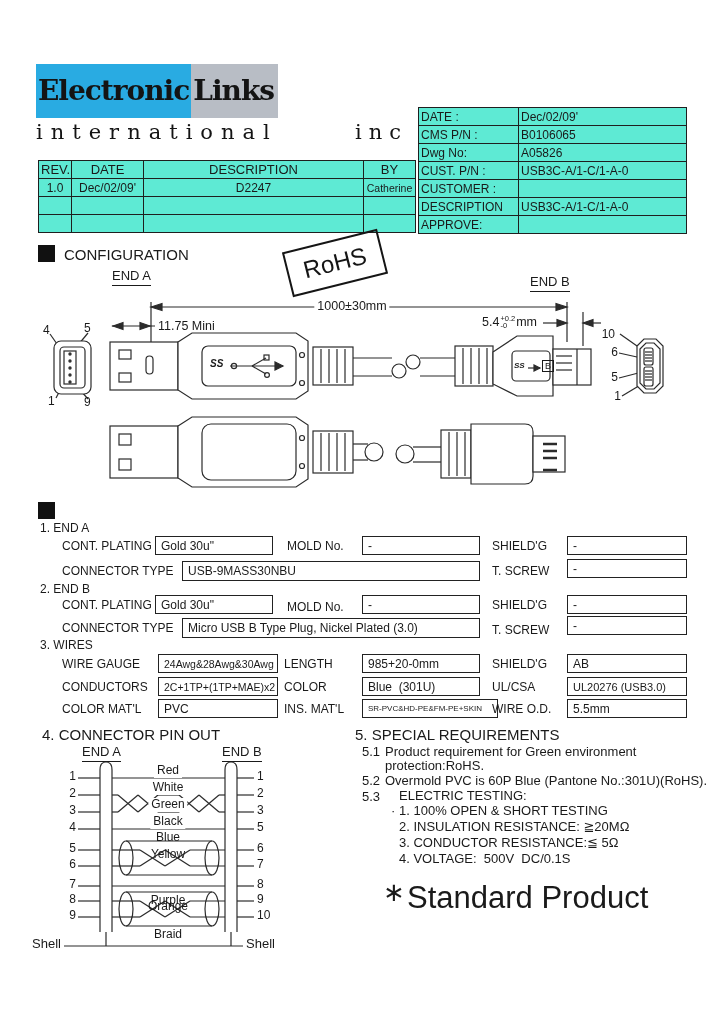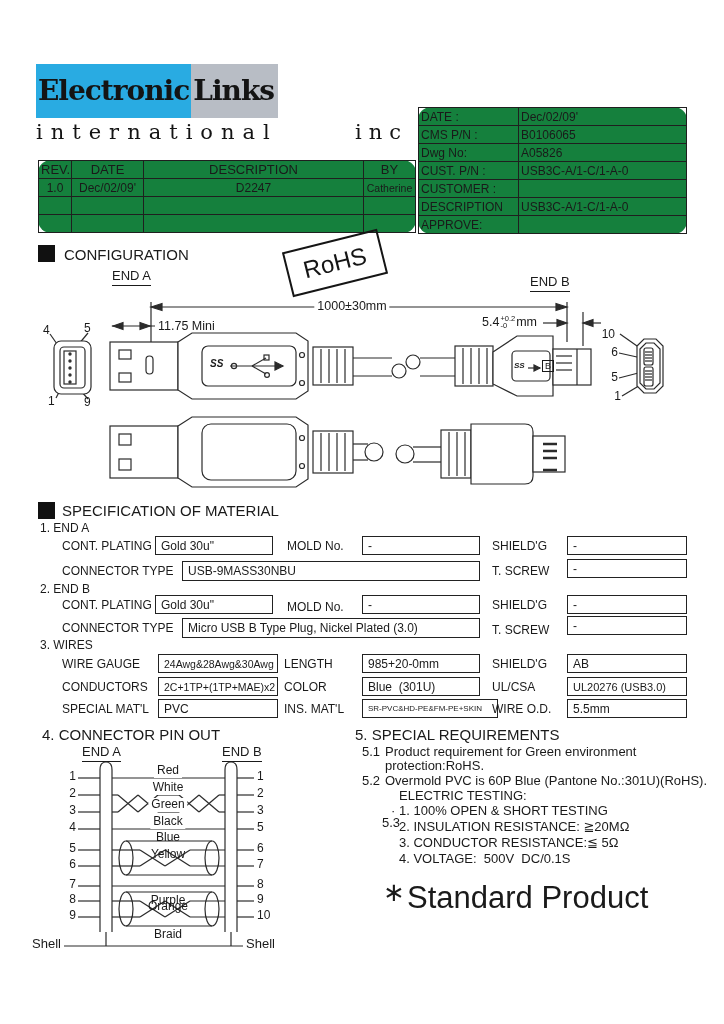--- a/index.html
+++ b/index.html
@@ -8,21 +8,21 @@
   svg.art{position:absolute;left:0;top:0;pointer-events:none;}
   .t{position:absolute;font-size:12px;color:#1a1a1a;white-space:pre;line-height:1.15;}
   .h{font-size:15px;}
   .h2{font-size:12px;}
   .und{border-bottom:1.4px solid #1a1a1a;padding-bottom:1px;}
   .ctr{transform:translateX(-50%);}
   .wbg{background:#fff;padding:0 3px;}
   .sq{position:absolute;width:17px;height:17px;background:#111;}
   .box{position:absolute;border:1.5px solid #222;background:#fff;box-sizing:border-box;
        height:19px;display:flex;align-items:center;padding-left:5px;font-size:12px;white-space:pre;}
-  table.grid{position:absolute;border-collapse:collapse;table-layout:fixed;background:#15803d;border-radius:13px;}
+  table.grid{position:absolute;border-collapse:collapse;table-layout:fixed;background:#5eead4;}
   table.grid td,table.grid th{border:1.5px solid #1f1f1f;font-weight:normal;overflow:hidden;
        white-space:nowrap;padding:0 2px;height:17px;}
   
   .logo{position:absolute;left:36px;top:64px;width:372px;}
   .logorow1{display:flex;}
   .logorow1 span{font-family:"DejaVu Serif",serif;font-weight:bold;font-size:28px;
        line-height:54px;letter-spacing:-1px;color:#141414;}
   .w1{background:#29ABE2;padding:0 2px 0 2px;}
   .w2{background:#B8BDC5;padding:0 4px 0 2px;}
   .logorow2{display:flex;justify-content:space-between;font-family:"DejaVu Serif",serif;
@@ -355,21 +355,20 @@
   <span class="t" style="left:84px;top:322px;">5</span>
   <span class="t" style="left:48px;top:395px;">1</span>
   <span class="t" style="left:84px;top:396px;">9</span>
 
   <span class="t" style="left:599px;top:328px;width:16px;text-align:right;">10</span>
   <span class="t" style="left:602px;top:346px;width:16px;text-align:right;">6</span>
   <span class="t" style="left:602px;top:371px;width:16px;text-align:right;">5</span>
   <span class="t" style="left:605px;top:390px;width:16px;text-align:right;">1</span>
 
   <div class="sq" style="left:38px;top:502px;"></div>
-  <span class="t h" style="left:62px;top:502px;">SPECIFICATION OF MATERIAL</span>
 
   <span class="t h2" style="left:40px;top:522px;">1. END A</span>
   <span class="t" style="left:62px;top:540px;">CONT. PLATING</span>
   <div class="box" style="left:155px;top:536px;width:118px;">Gold 30u"</div>
   <span class="t" style="left:287px;top:540px;">MOLD No.</span>
   <div class="box" style="left:362px;top:536px;width:118px;">-</div>
   <span class="t" style="left:492px;top:540px;">SHIELD'G</span>
   <div class="box" style="left:567px;top:536px;width:120px;">-</div>
   <span class="t" style="left:62px;top:565px;">CONNECTOR TYPE</span>
   <div class="box" style="left:182px;top:561px;width:298px;height:20px;">USB-9MASS30NBU</div>
@@ -396,21 +395,21 @@
   <span class="t" style="left:492px;top:658px;">SHIELD'G</span>
   <div class="box" style="left:567px;top:654px;width:120px;">AB</div>
 
   <span class="t" style="left:62px;top:681px;">CONDUCTORS</span>
   <div class="box" style="left:158px;top:677px;width:120px;font-size:10.5px;">2C+1TP+(1TP+MAE)x2</div>
   <span class="t" style="left:284px;top:681px;">COLOR</span>
   <div class="box" style="left:362px;top:677px;width:118px;">Blue  (301U)</div>
   <span class="t" style="left:492px;top:681px;">UL/CSA</span>
   <div class="box" style="left:567px;top:677px;width:120px;font-size:11px;">UL20276 (USB3.0)</div>
 
-  <span class="t" style="left:62px;top:703px;">SPECIAL MAT'L</span>
+  <span class="t" style="left:62px;top:703px;">COLOR MAT'L</span>
   <div class="box" style="left:158px;top:699px;width:120px;">PVC</div>
   <span class="t" style="left:284px;top:703px;">INS. MAT'L</span>
   <div class="box" style="left:362px;top:699px;width:136px;font-size:8px;">SR-PVC&amp;HD-PE&amp;FM-PE+SKIN</div>
   <span class="t" style="left:492px;top:703px;">WIRE O.D.</span>
   <div class="box" style="left:567px;top:699px;width:120px;">5.5mm</div>
 
   <span class="t h" style="left:42px;top:726px;">4. CONNECTOR PIN OUT</span>
   <span class="t und" style="left:82px;top:745px;font-size:13px;">END A</span>
   <span class="t und" style="left:222px;top:745px;font-size:13px;">END B</span>
 
@@ -445,21 +444,21 @@
   <span class="t ctr wbg" style="left:168px;top:928px;">Braid</span>
   <span class="t" style="left:32px;top:937px;font-size:13px;">Shell</span>
   <span class="t" style="left:246px;top:937px;font-size:13px;">Shell</span>
 
   <span class="t h" style="left:355px;top:726px;">5. SPECIAL REQUIREMENTS</span>
   <span class="t" style="left:362px;top:745px;font-size:13px;">5.1</span>
   <span class="t" style="left:385px;top:745px;font-size:13px;">Product requirement for Green environment</span>
   <span class="t" style="left:385px;top:759px;font-size:13px;">protection:RoHS.</span>
   <span class="t" style="left:362px;top:774px;font-size:13px;">5.2</span>
   <span class="t" style="left:385px;top:774px;font-size:13px;">Overmold PVC is 60P Blue (Pantone No.:301U)(RoHS).</span>
-  <span class="t" style="left:362px;top:816px;font-size:13px;margin-left:20px;">5.3</span>
+  <span class="t" style="left:362px;top:790px;font-size:13px;">5.3</span>
   <span class="t" style="left:399px;top:789px;font-size:13px;">ELECTRIC TESTING:</span>
   <span class="t" style="left:391px;top:804px;font-size:13px;">·</span>
   <span class="t" style="left:399px;top:804px;font-size:13px;">1. 100% OPEN &amp; SHORT TESTING</span>
   <span class="t" style="left:399px;top:820px;font-size:13px;">2. INSULATION RESISTANCE: ≧20MΩ</span>
   <span class="t" style="left:399px;top:836px;font-size:13px;">3. CONDUCTOR RESISTANCE:≦ 5Ω</span>
   <span class="t" style="left:399px;top:852px;font-size:13px;">4. VOLTAGE:  500V  DC/0.1S</span>
 
   <span class="t" style="left:383px;top:878px;font-size:26px;">∗</span>
   <span class="t" style="left:407px;top:880px;font-size:31px;">Standard Product</span>
 

